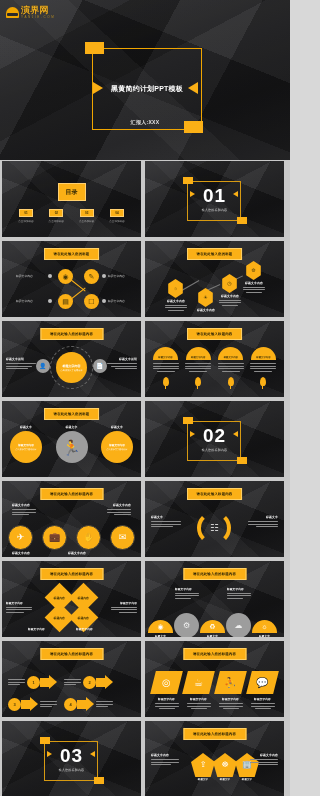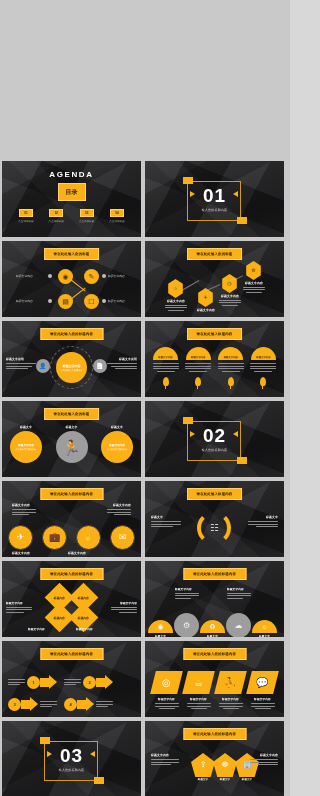--- a/index.html
+++ b/index.html
@@ -167,27 +167,47 @@
   .arrowblk { display: flex; align-items: center; }
   .arrowbody { height: 9px; background: #fbb016; }
   .arrowhead { width: 0; height: 0; border-top: 7px solid transparent; border-bottom: 7px solid transparent; border-left: 8px solid #fbb016; }
   .ring-dot { position: absolute; border: .5px dashed #6a6a6a; border-radius: 50%; }
 </style>
 </head>
 <body>
 
 <div class="page">
 
+  <div class="slide hero">
+    <div class="logo">
+      <div class="logo-mark"></div>
+      <div class="logo-txt">
+        <div class="logo-name">演界网</div>
+        <div class="logo-sub">Y A N J I E . C O M</div>
+      </div>
+    </div>
+
+    <div class="hero-tab tl"></div>
+    <div class="hero-frame"></div>
+    <div class="hero-tab br"></div>
+
+    <div class="tri left"></div>
+    <div class="tri right"></div>
+
+    <div class="hero-title-bar">
+      <div class="hero-title">黑黄简约计划PPT模板</div>
+    </div>
+    <div class="hero-sub">汇报人:XXX</div>
+  </div>
 
   <div class="grid">
 
     <div class="row">
 
       <div class="slide thumb">
-        <div class="agenda-title">AGENDA</div>
         <div class="agenda-box">
           <span>目录</span>
         </div>
         <div class="agenda-items">
           <div class="agenda-item">
             <div class="agenda-chip">
                 <span>01</span>
               </div>
             <div class="agenda-cap">点击添加标题</div>
           </div>

